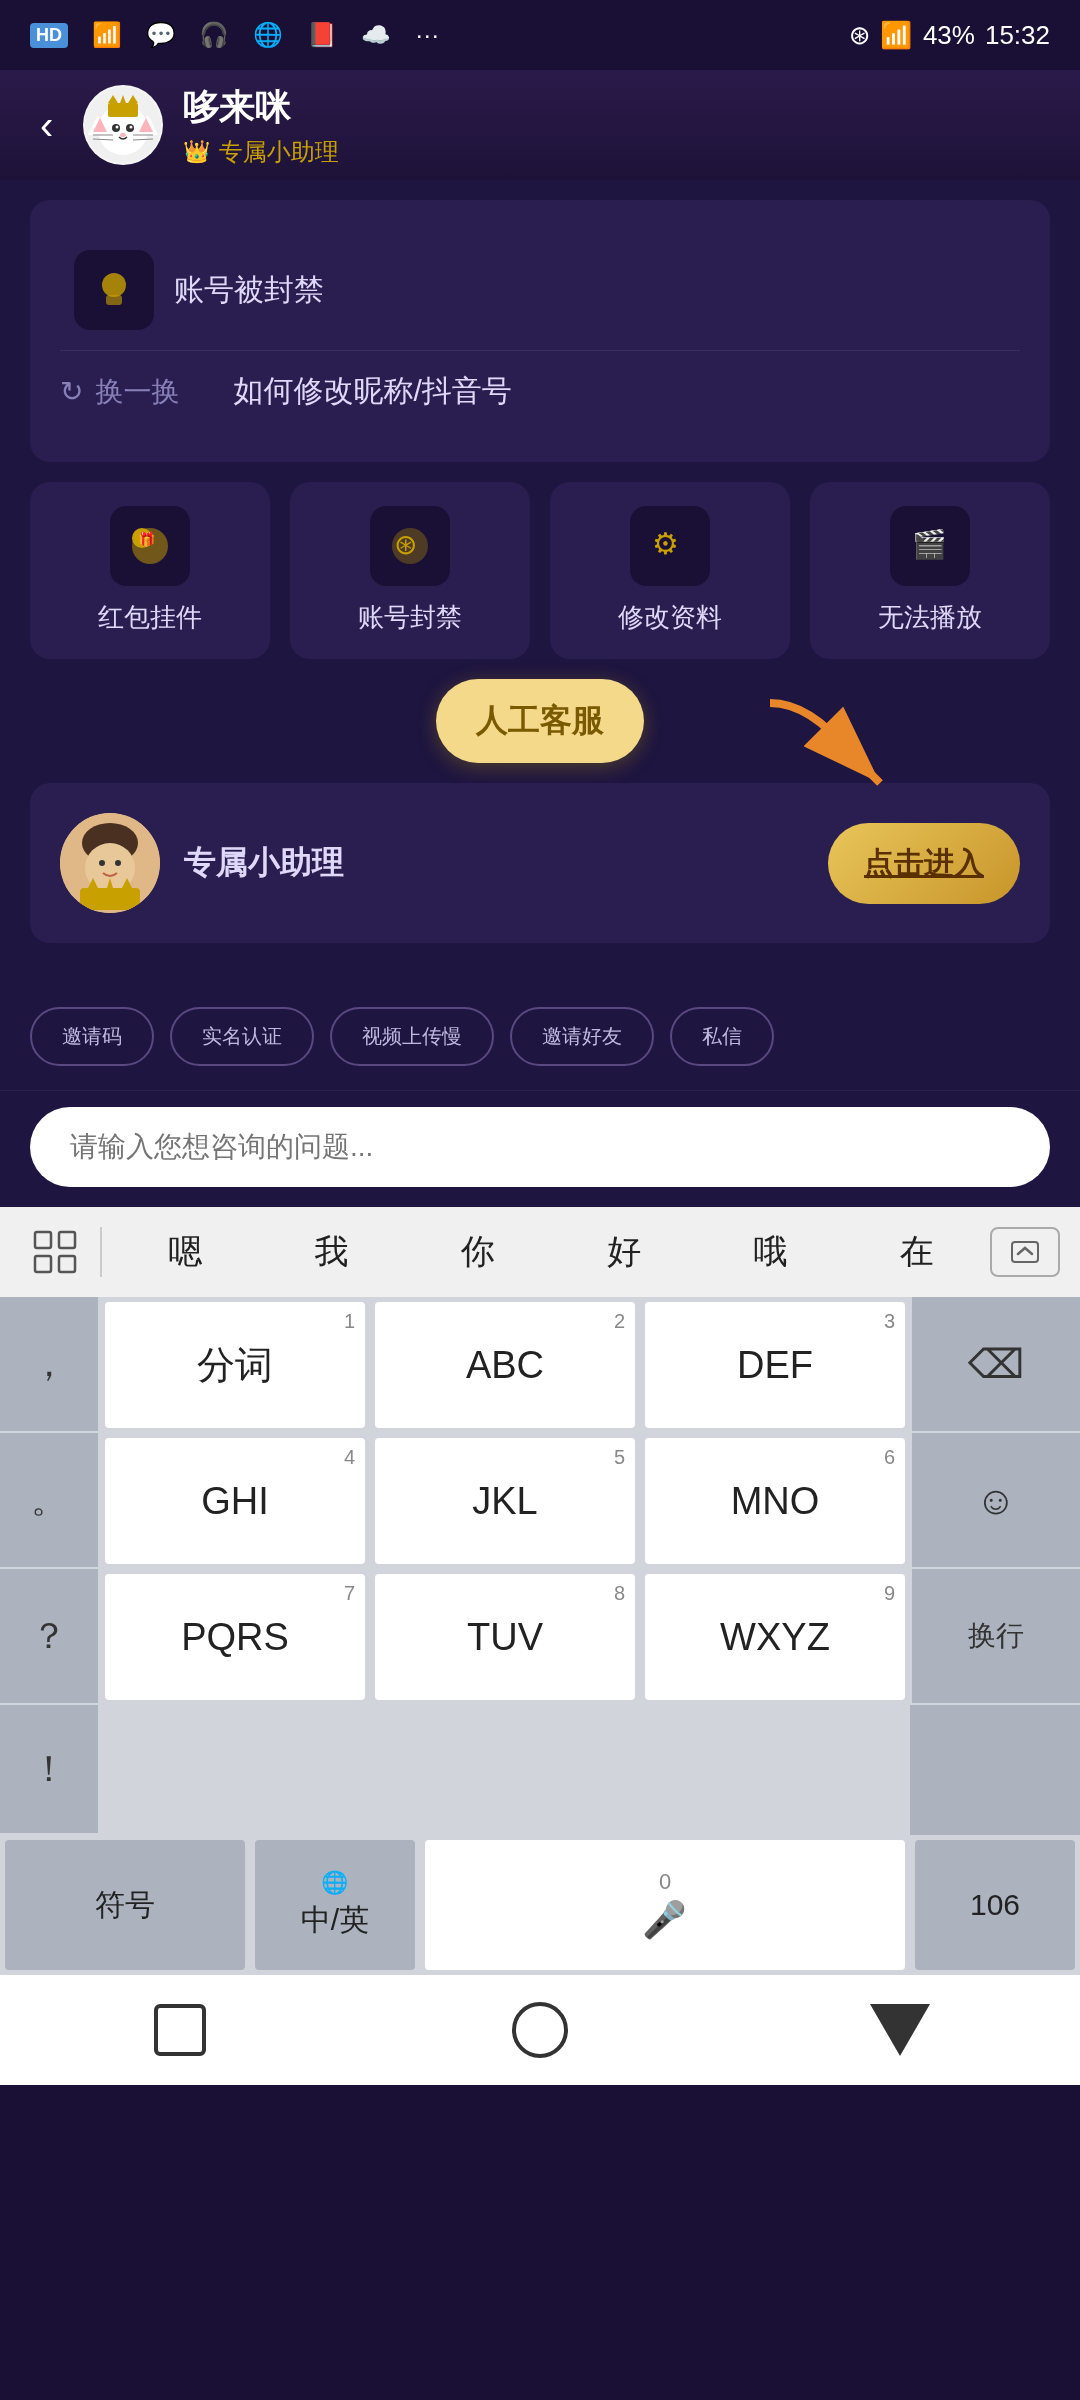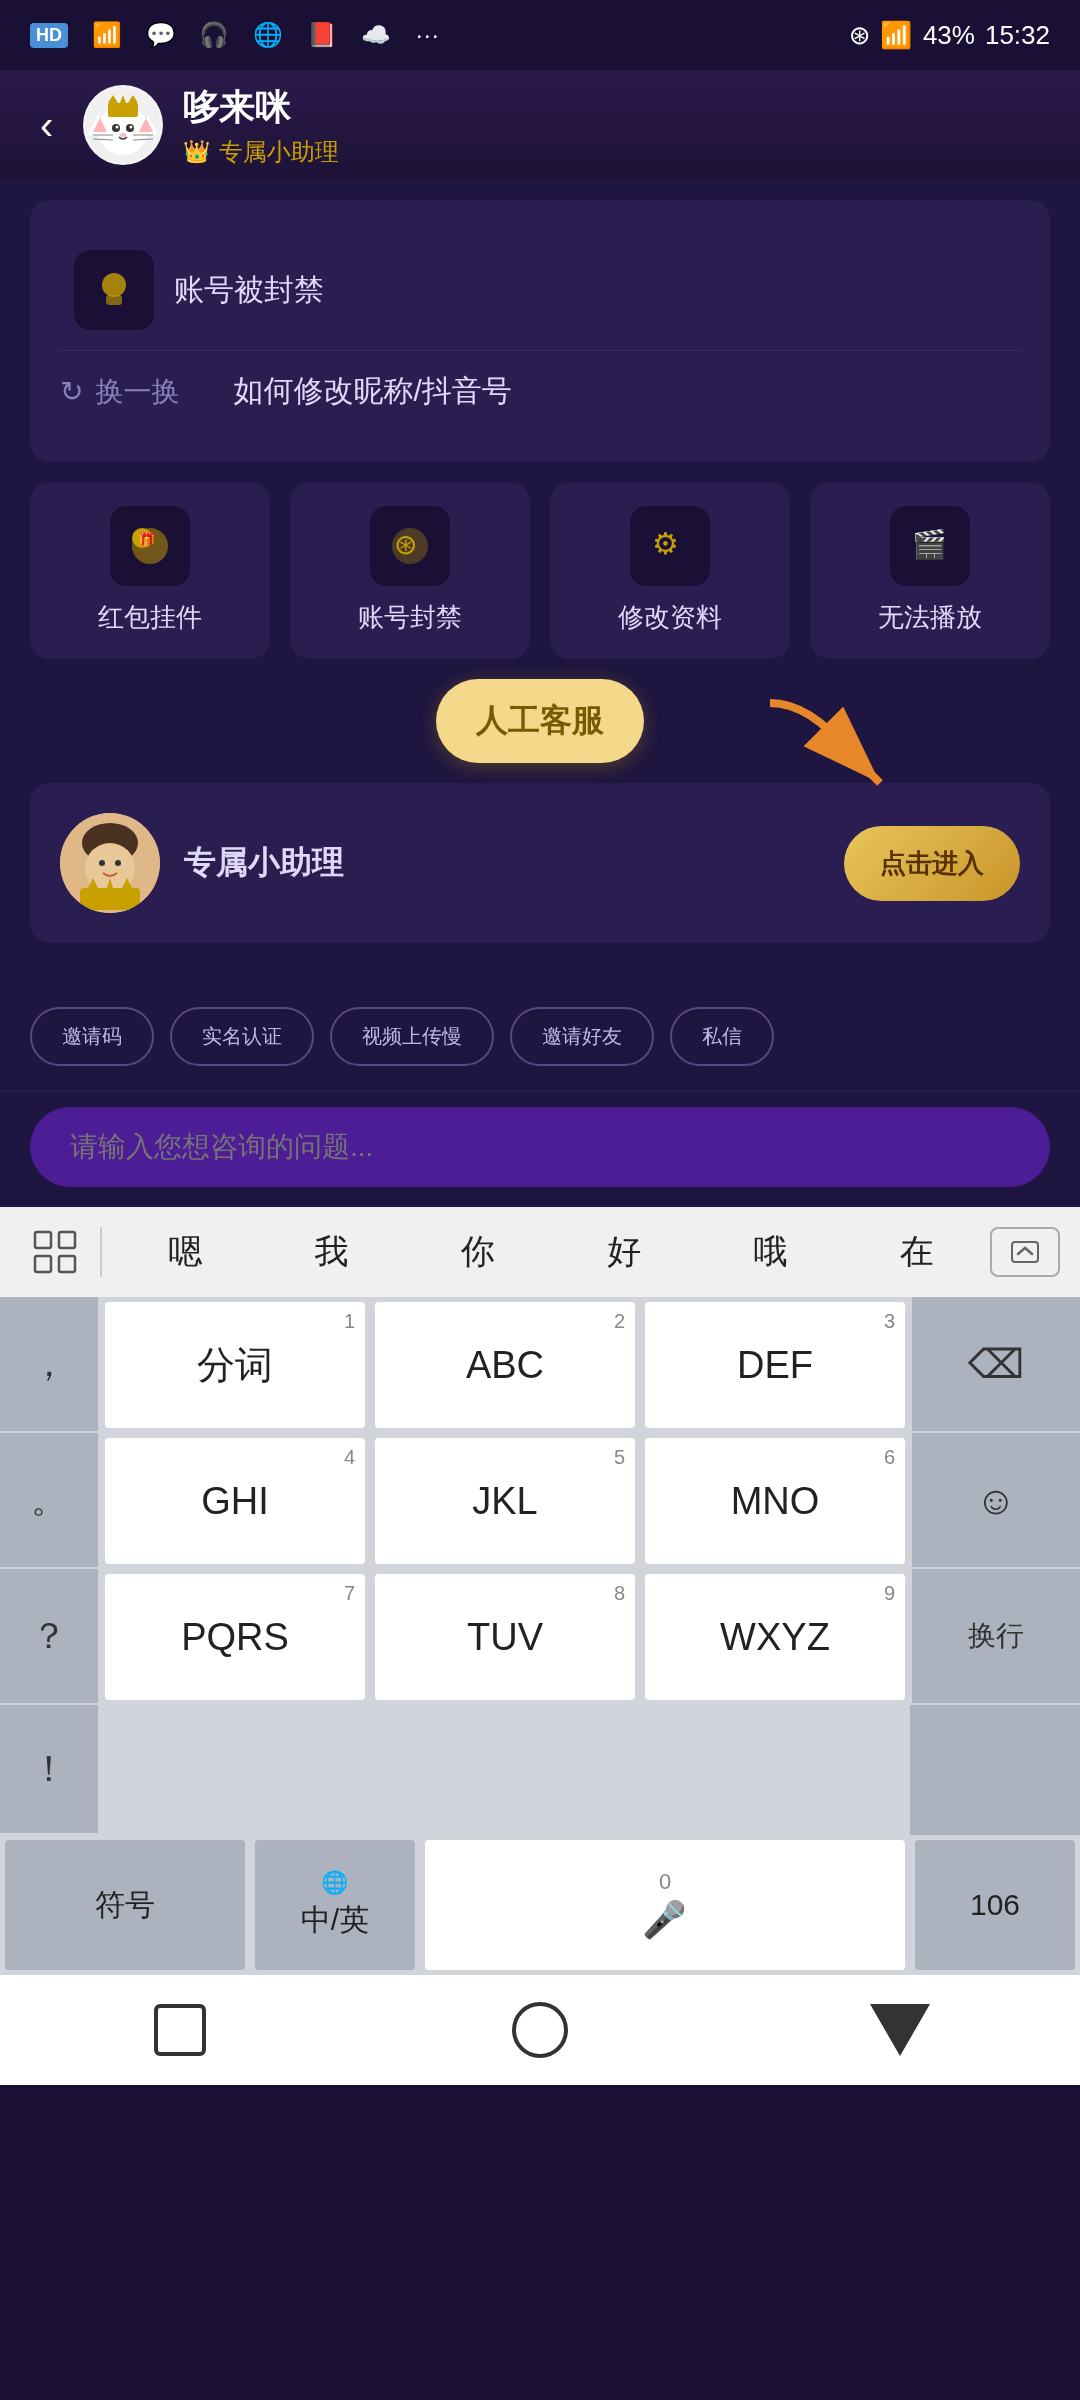--- a/index.html
+++ b/index.html
@@ -226,24 +226,25 @@
     .agent-hours {
       color: #8880b8;
       font-size: 26px;
       margin-top: 8px;
     }
     .enter-btn {
       background: linear-gradient(135deg, #e8c55a, #c8952a);
       color: #5a3000;
       border-radius: 50px;
       padding: 20px 36px;
-      font-size: 26px;
+      font-size: 30px;
       font-weight: bold;
       cursor: pointer;
       white-space: nowrap;
+      text-decoration: underline;
     }
 
     
     .tags-row {
       display: flex;
       gap: 16px;
       padding: 24px 30px;
       overflow-x: auto;
       background: #1e1540;
       scrollbar-width: none;
@@ -262,21 +263,21 @@
     }
 
     
     .input-area {
       background: #1e1540;
       padding: 16px 30px 20px;
       border-top: 1px solid #2a2050;
     }
     .chat-input {
       width: 100%;
-      background: #4c1d95;
+      background: #ffffff;
       border: none;
       border-radius: 50px;
       padding: 24px 40px;
       color: #8880b8;
       font-size: 28px;
       outline: none;
     }
 
     
     .kb-suggest {

